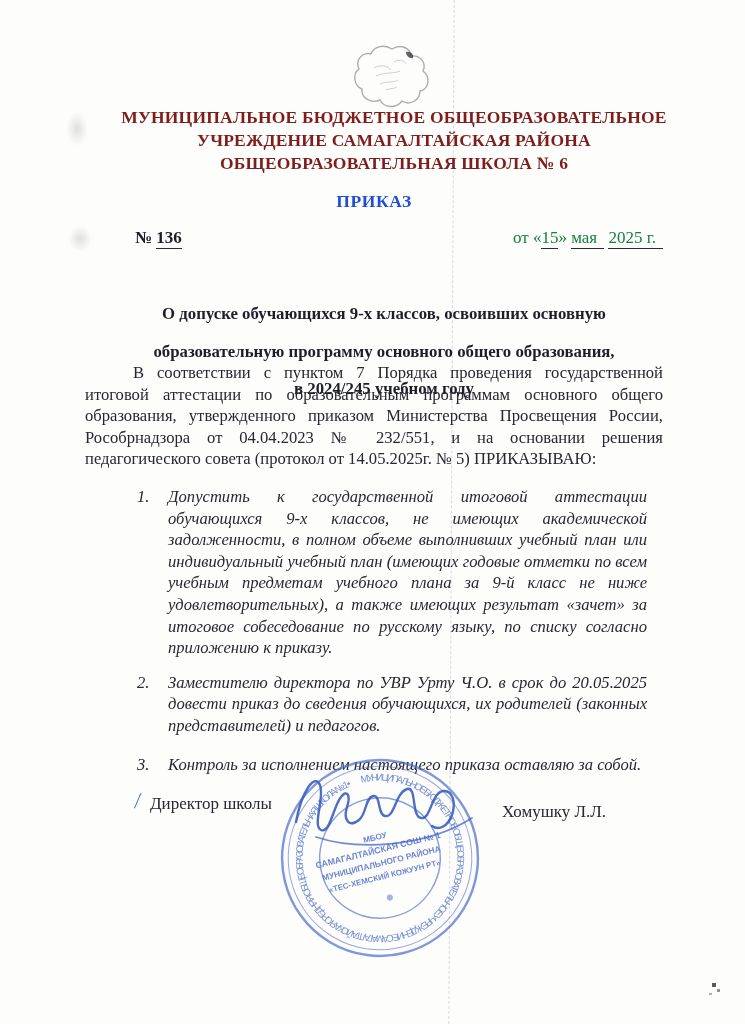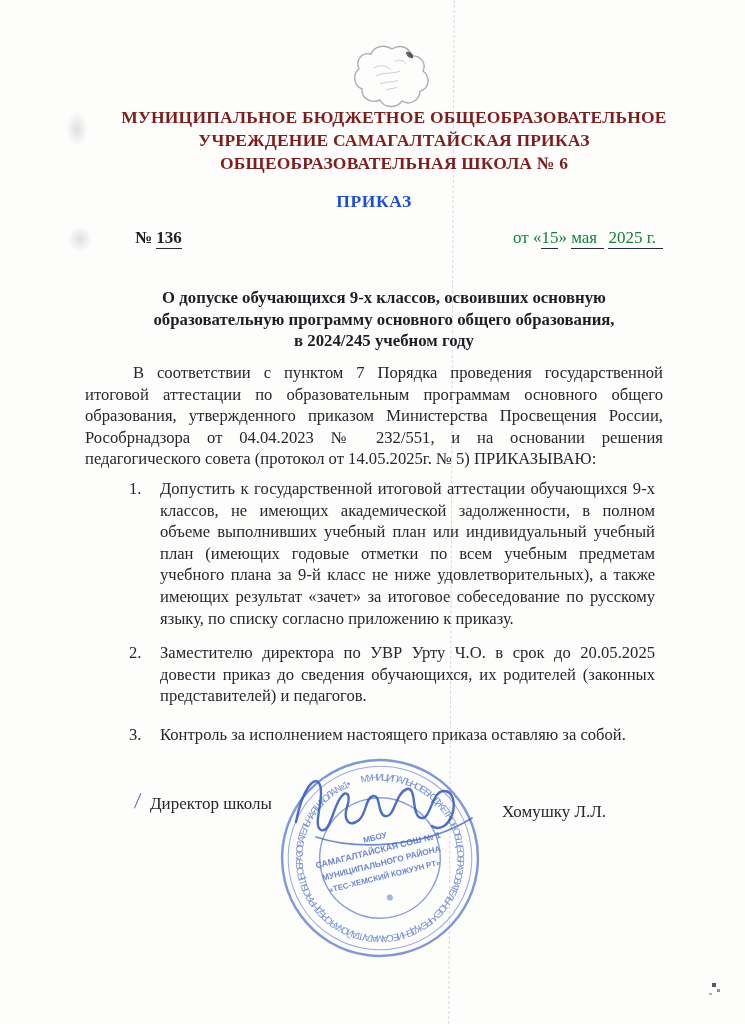--- a/index.html
+++ b/index.html
@@ -52,29 +52,29 @@
   .ul{border-bottom:1.6px solid #2a2b33;padding-bottom:1px;}
   .date-right{color:#15803d;}
   .date-right .ul{border-bottom:1.4px solid #2a2b33;}
   .pad-r{padding-right:7px;}
 
   .order-title{
     position:absolute;left:95px;top:287px;width:578px;
     text-align:center;font-weight:bold;font-size:16.8px;line-height:21.6px;
     color:#1d1e27;
   }
-  .order-title div{white-space:nowrap;}
+  .order-title div{white-space:nowrap;margin-top:16px;}
 
   .content{
     position:absolute;left:85px;top:362px;width:578px;
     font-size:16.6px;line-height:21.6px;text-align:justify;
     color:#26272f;
   }
   .intro{margin:0;text-indent:48px;}
-  ol.order-list{margin:8px;padding:0;list-style:none;counter-reset:itm;}
+  ol.order-list{margin:16px;padding:0;list-style:none;counter-reset:itm;font-style:italic;}
   ol.order-list li{
     counter-increment:itm;position:relative;padding-left:67px;margin:0;
     text-align:justify;
   }
   ol.order-list li + li{margin-top:13px;}
   ol.order-list li.last{margin-top:17px;}
   ol.order-list li::before{
     content:counter(itm) ".";
     position:absolute;left:36px;top:0;
   }
@@ -117,21 +117,21 @@
         <path d="M30,40 C36,37 44,39 48,36"></path>
         <path d="M36,46 C40,44 45,45 47,43"></path>
         <path d="M44,18 C48,15 54,16 56,20"></path>
       </g>
       <path d="M56,8 C60,7 64,10 63,14 C60,15 56,12 56,8 Z" fill="#3a3d44" opacity="0.8"></path>
     </svg>
   </div>
 
   <div class="org-header">
     <div>МУНИЦИПАЛЬНОЕ БЮДЖЕТНОЕ ОБЩЕОБРАЗОВАТЕЛЬНОЕ</div>
-    <div>УЧРЕЖДЕНИЕ САМАГАЛТАЙСКАЯ ПРИКАЗ</div>
+    <div>УЧРЕЖДЕНИЕ САМАГАЛТАЙСКАЯ РАЙОНА</div>
     <div>ОБЩЕОБРАЗОВАТЕЛЬНАЯ ШКОЛА № 6</div>
   </div>
 
   <div class="doc-type">ПРИКАЗ</div>
 
   <div class="num-line">
     <span class="num-left">
       <span>№</span>
       <span class="ul">136</span>
     </span>

